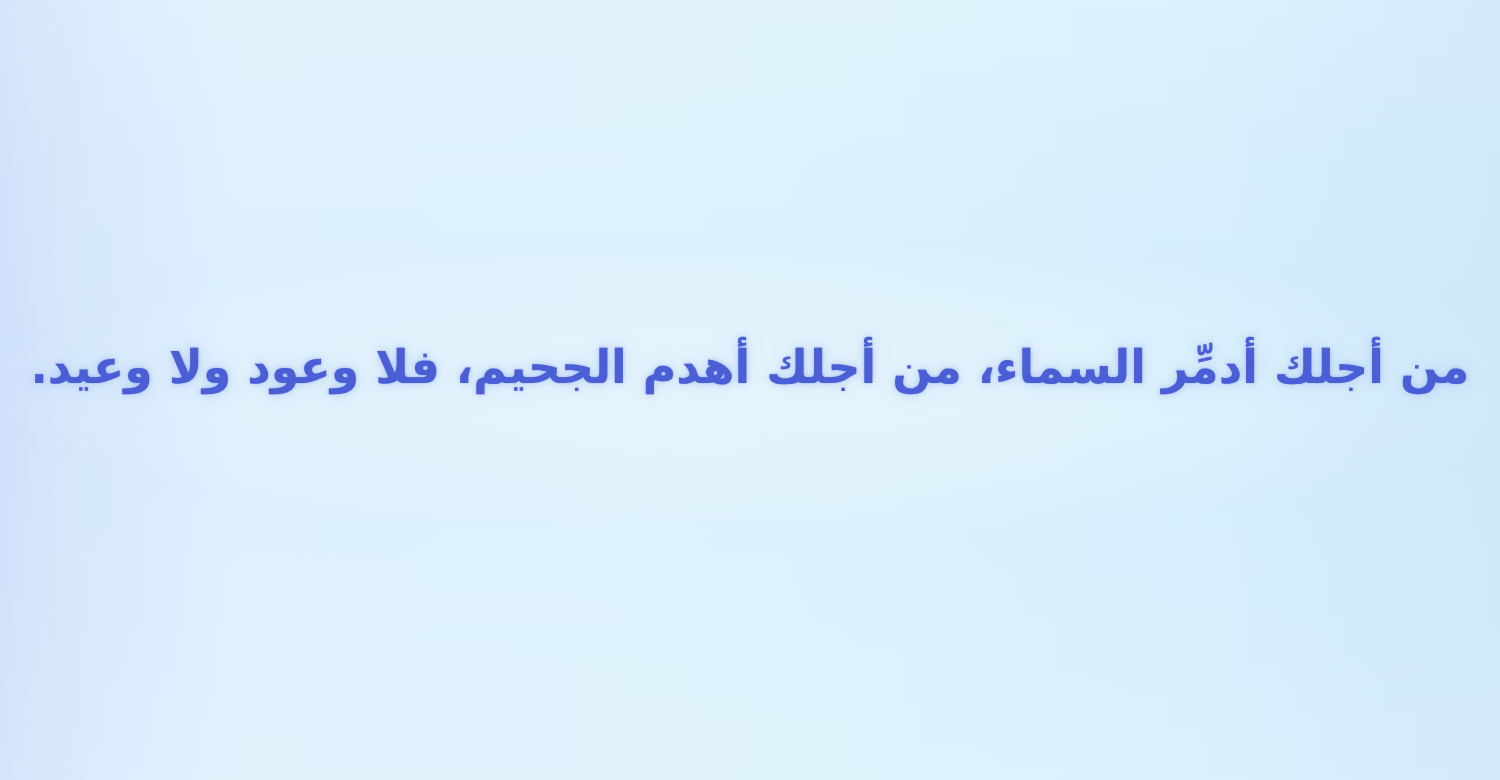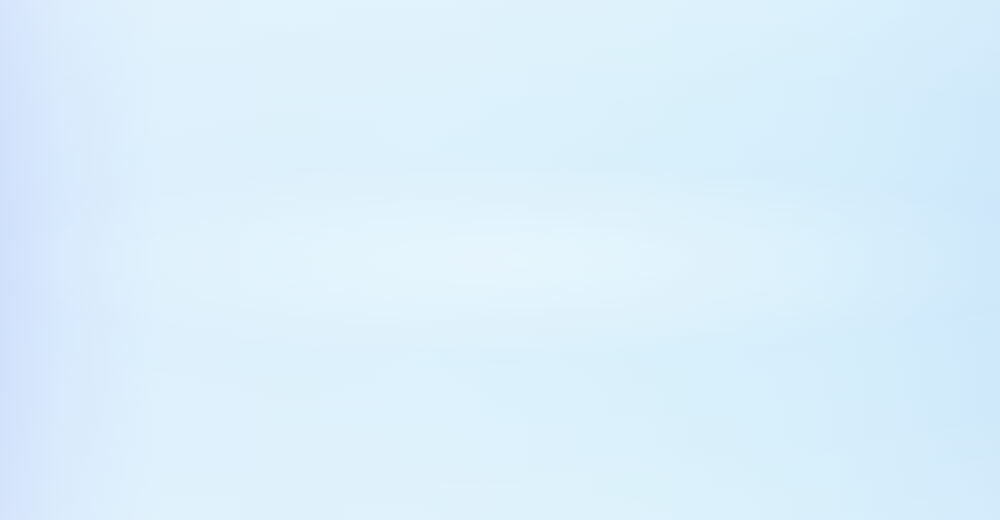--- a/index.html
+++ b/index.html
@@ -104,14 +104,17 @@
 </style>
 </head>
 <body>
 
 <div id="canvas">
 
   <div class="bg-base"></div>
   <div class="bg-vert"></div>
   <div class="bg-glow"></div>
 
+  <div class="quote-row">
+    <div class="quote-text">من أجلك أدمِّر السماء، من أجلك أهدم الجحيم، فلا وعود ولا وعيد.</div>
+  </div>
 
 </div>
 
 </body></html>

